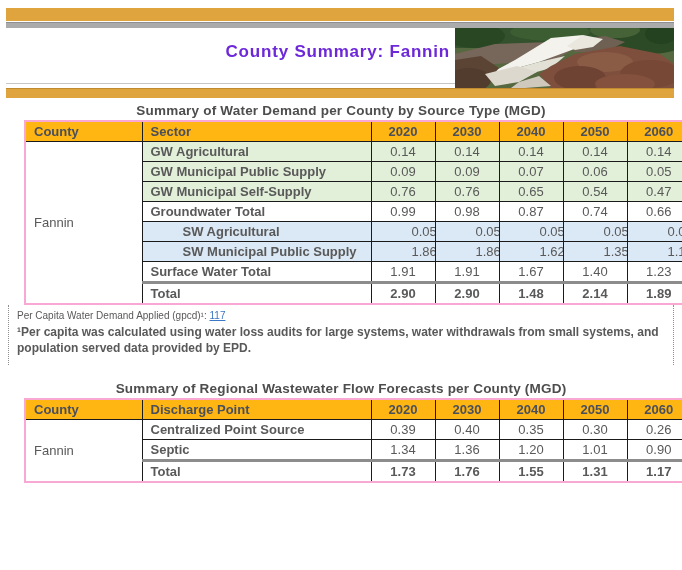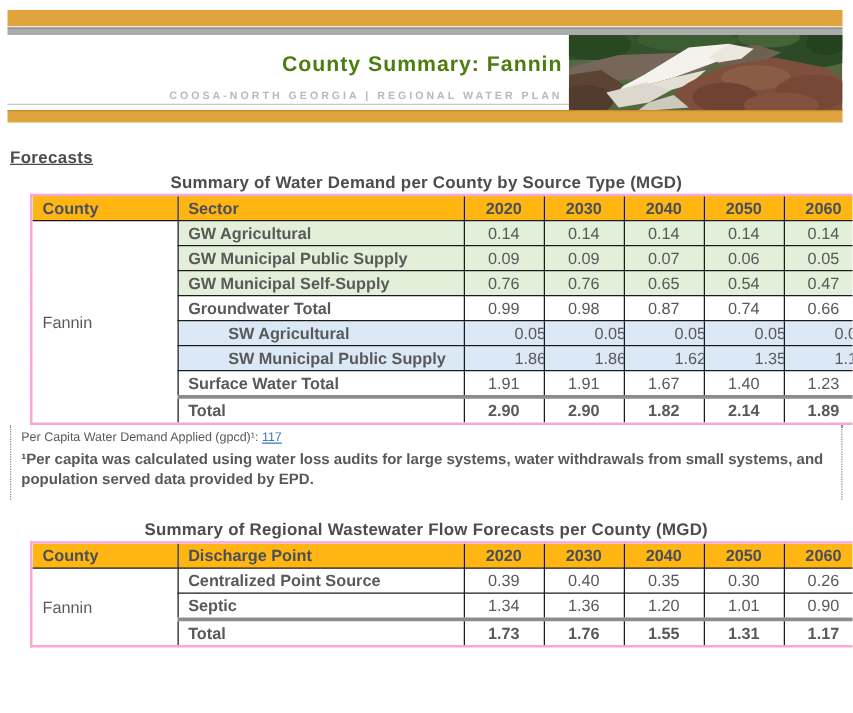--- a/index.html
+++ b/index.html
@@ -20,21 +20,21 @@
     color:var(--text-gray);
     overflow:hidden;
   }
   .page{position:relative;width:682px;height:570px;background:#fff;}
 
   
   .banner{position:relative;width:682px;height:98px;}
   .bar-gold-top{position:absolute;left:6px;top:8px;width:668px;height:13px;background:var(--accent-gold);}
   .bar-gray{position:absolute;left:6px;top:22px;width:668px;height:6px;background:#ABABAB;border-top:1px solid #8f8f8f;}
   .title-block{position:absolute;right:232px;top:42px;text-align:right;}
-  .banner-title{font-size:17px;font-weight:bold;color:#4d7c0f;letter-spacing:0.8px;white-space:nowrap;}
+  .banner-title{font-size:17px;font-weight:bold;color:#6d28d9;letter-spacing:0.8px;white-space:nowrap;}
   .banner-subtitle{margin-top:9px;font-size:8.5px;font-weight:bold;letter-spacing:2.4px;color:#B9B9B9;white-space:nowrap;}
   .header-rule{position:absolute;left:6px;top:83px;width:449px;height:1px;background:#C6C6C6;}
   .banner-photo{position:absolute;left:455px;top:28px;width:219px;height:60px;overflow:hidden;}
   .banner-photo svg{display:block;width:219px;height:60px;}
   .bar-gold-bottom{position:absolute;left:6px;top:88px;width:668px;height:10px;background:var(--accent-gold);border-top:1px solid #c08a2e;}
 
   
   .content{padding:0 8px;}
   .forecasts-heading{
     margin-top:20px;font-size:13.5px;font-weight:bold;color:#4D4D4D;
@@ -96,21 +96,20 @@
 </head>
 <body>
 
 <div class="page">
 
   <div class="banner">
     <div class="bar-gold-top"></div>
     <div class="bar-gray"></div>
     <div class="title-block">
       <div class="banner-title">County Summary: Fannin</div>
-      <div class="banner-subtitle">COOSA-NORTH GEORGIA | REGIONAL WATER PLAN</div>
     </div>
     <div class="header-rule"></div>
     <div class="banner-photo">
       <svg viewBox="0 0 219 60" preserveAspectRatio="none" aria-hidden="true">
         <rect width="219" height="60" fill="#55683f"></rect>
         <rect width="219" height="20" fill="#33512c"></rect>
         <ellipse cx="20" cy="8" rx="30" ry="12" fill="#2a4724"></ellipse>
         <ellipse cx="95" cy="4" rx="40" ry="9" fill="#3c5c31"></ellipse>
         <ellipse cx="195" cy="10" rx="38" ry="16" fill="#2c4a26"></ellipse>
         <ellipse cx="160" cy="2" rx="25" ry="8" fill="#466338"></ellipse>
@@ -129,21 +128,20 @@
         <polygon points="30,46 62,38 82,44 64,54 40,58" fill="#ddd8cd"></polygon>
         <polygon points="64,54 84,48 96,58 70,60 56,60" fill="#cfc9bd"></polygon>
         <ellipse cx="206" cy="6" rx="16" ry="10" fill="#24421f"></ellipse>
       </svg>
     </div>
     <div class="bar-gold-bottom"></div>
   </div>
 
   <div class="content">
 
-    <div class="forecasts-heading">Forecasts</div>
 
     <div class="table-title">Summary of Water Demand per County by Source Type (MGD)</div>
 
     <table class="data">
       <colgroup>
         <col class="c-county">
           <col class="c-sector">
         <col class="c-year">
           <col class="c-year">
           <col class="c-year">
@@ -216,21 +214,21 @@
             <td class="value-cell">1.91</td>
             <td class="value-cell">1.91</td>
             <td class="value-cell">1.67</td>
             <td class="value-cell">1.40</td>
             <td class="value-cell">1.23</td>
           </tr>
           <tr class="row-total">
             <td class="label-cell">Total</td>
             <td class="value-cell">2.90</td>
             <td class="value-cell">2.90</td>
-            <td class="value-cell">1.82</td>
+            <td class="value-cell">1.48</td>
             <td class="value-cell">2.14</td>
             <td class="value-cell">1.89</td>
           </tr>
         </tbody>
     </table>
 
     <div class="percapita">
       <div class="pc-line">
         <span>Per Capita Water Demand Applied (gpcd)¹:</span>
         <span class="pc-link">117</span>

